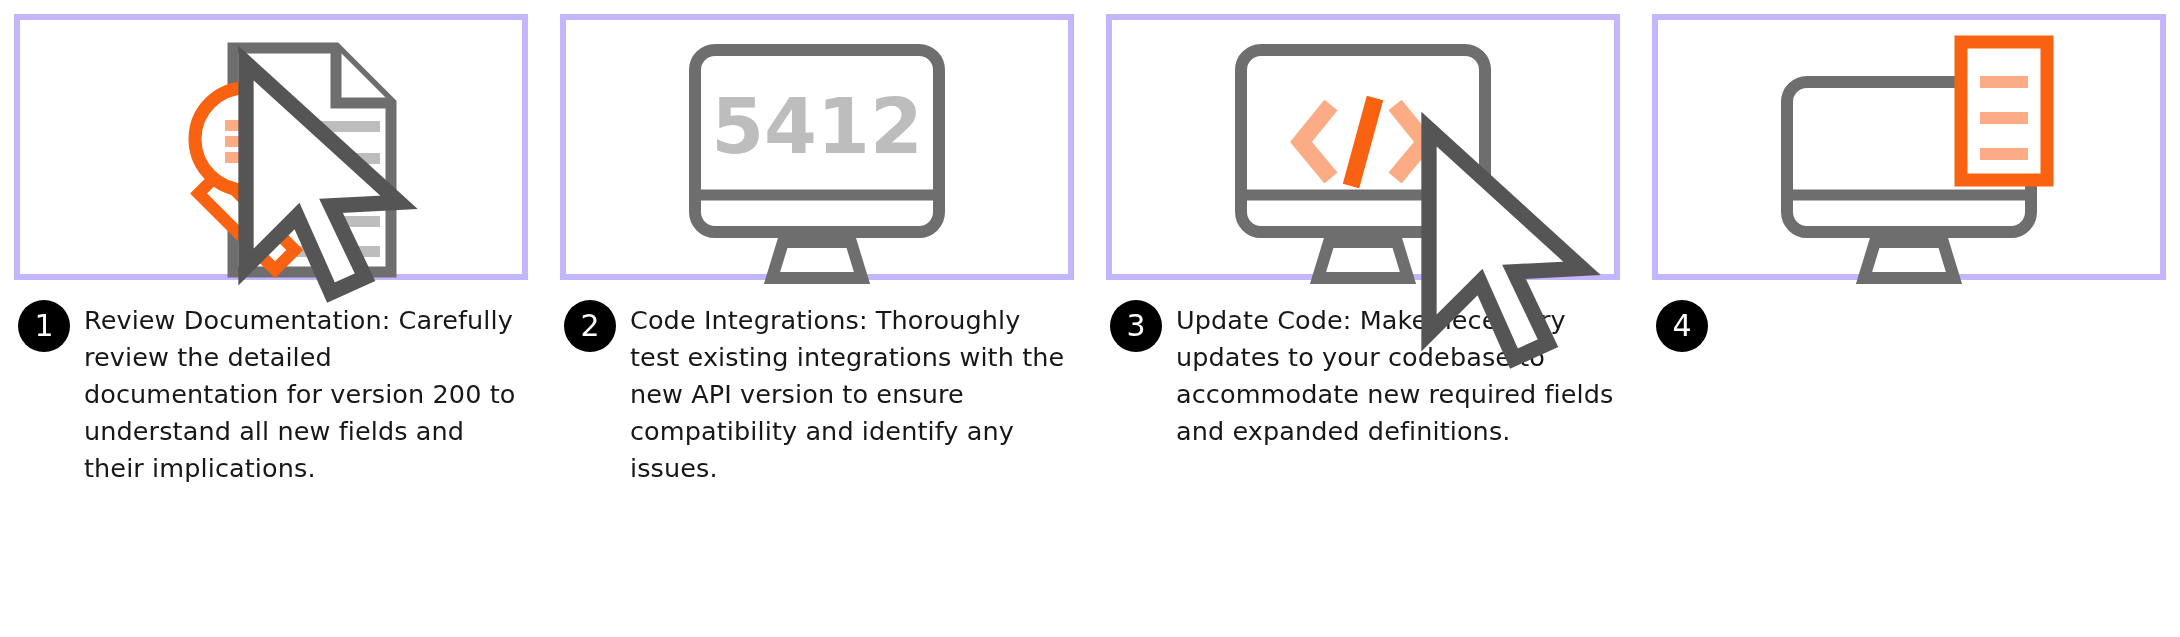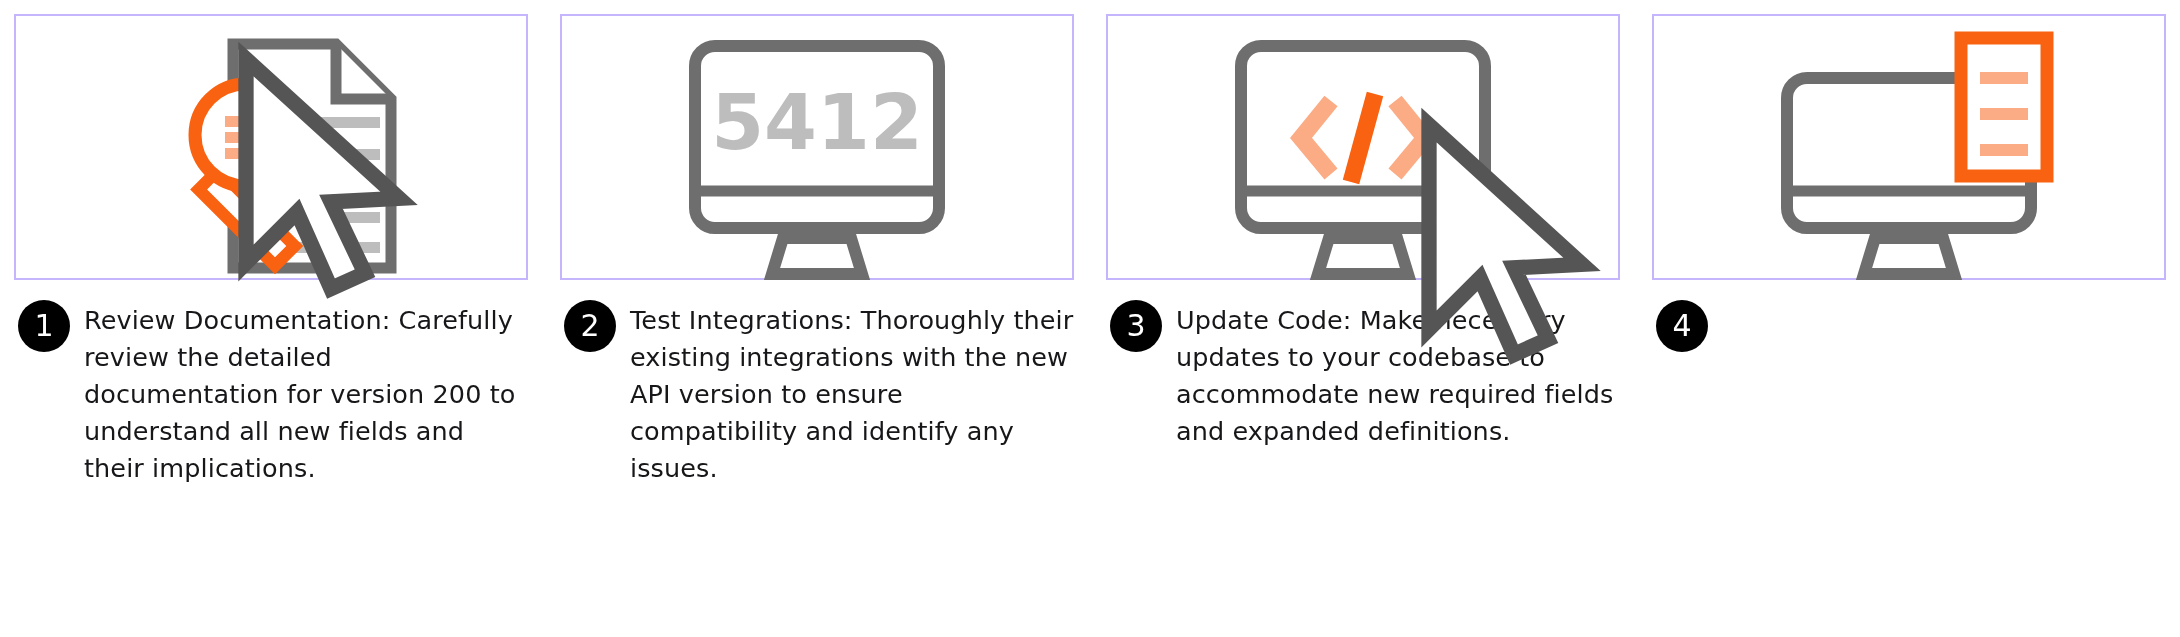--- a/index.html
+++ b/index.html
@@ -19,21 +19,21 @@
   }
   .step-card{
     flex:1 1 0;
     display:flex;
     flex-direction:column;
     min-width:0;
   }
   .media-panel{
     position:relative;
     height:266px;
-    border:2px solid #c4b5fd;
+    border:6px solid #c4b5fd;
     background:#ffffff;
     box-sizing:border-box;
     overflow:visible;
   }
   .media-panel svg{
     position:absolute;
     left:0; top:0;
     width:100%;
     height:272px;
     overflow:visible;
@@ -121,21 +121,21 @@
     <div class="media-panel">
       <svg viewBox="0 0 360 272" preserveAspectRatio="xMidYMid meet">
         <rect x="58" y="30" width="244" height="182" rx="20" ry="20" fill="#ffffff" stroke="#6e6e6e" stroke-width="12"></rect>
         <line x1="58" y1="175" x2="302" y2="175" stroke="#6e6e6e" stroke-width="11"></line>
         <text x="180" y="133" text-anchor="middle" font-family="DejaVu Sans, sans-serif" font-size="76" font-weight="700" fill="#bdbdbd">5412</text>
         <path d="M135 258 L146 222 L214 222 L225 258 Z" fill="#ffffff" stroke="#6e6e6e" stroke-width="12" stroke-linejoin="miter"></path>
       </svg>
     </div>
     <div class="caption-row">
       <div class="badge">2</div>
-      <div class="caption-text">Test Integrations: Thoroughly their existing integrations with the new API version to ensure compatibility and identify any issues.</div>
+      <div class="caption-text">Code Integrations: Thoroughly test existing integrations with the new API version to ensure compatibility and identify any issues.</div>
     </div>
   </div>
 
   <div class="step-card">
     <div class="media-panel">
       <svg viewBox="0 0 360 272" preserveAspectRatio="xMidYMid meet">
         <rect x="58" y="30" width="244" height="182" rx="20" ry="20" fill="#ffffff" stroke="#6e6e6e" stroke-width="12"></rect>
         <line x1="58" y1="175" x2="302" y2="175" stroke="#6e6e6e" stroke-width="11"></line>
 
         <polyline points="148,85 118,122 148,158" fill="none" stroke="#fbac85" stroke-width="17" stroke-linecap="butt" stroke-linejoin="miter"></polyline>

